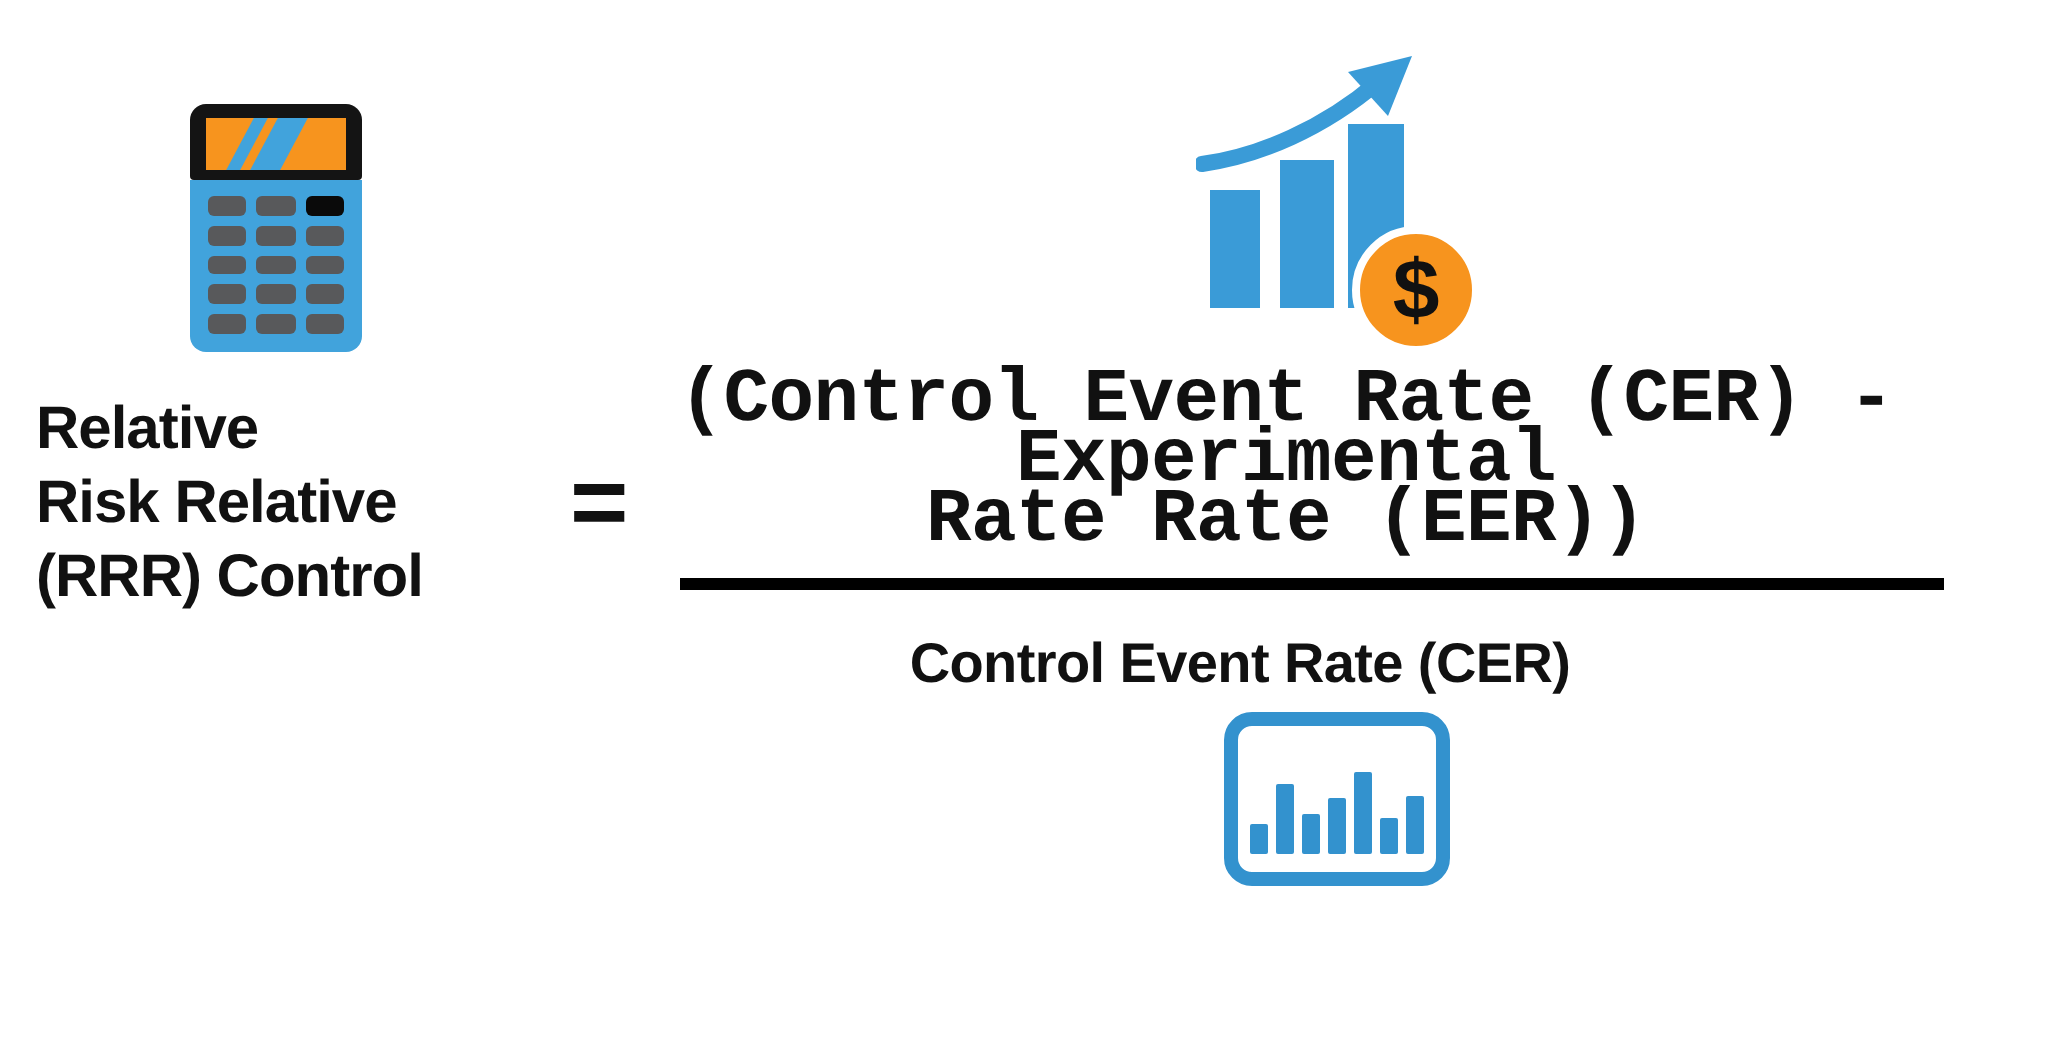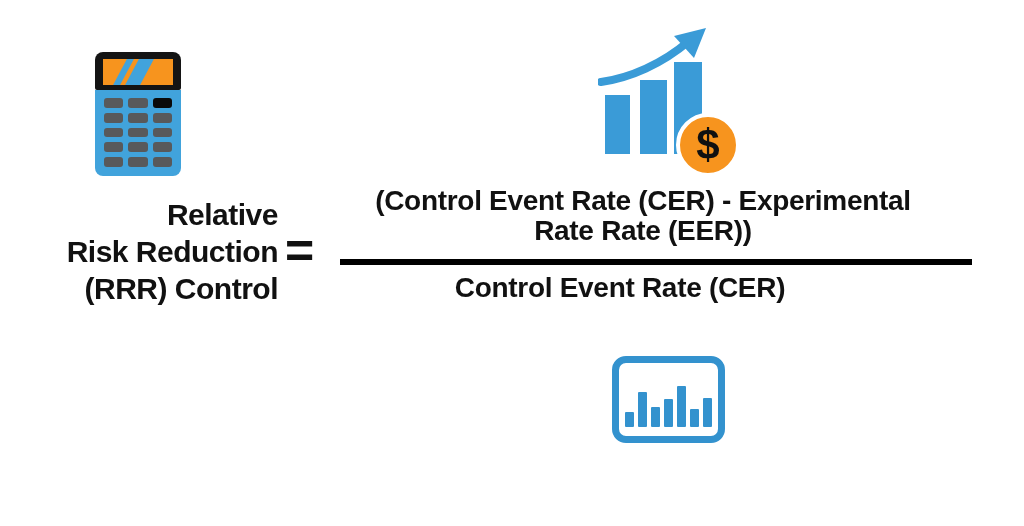--- a/index.html
+++ b/index.html
@@ -33,21 +33,21 @@
   .calc-body{
     height:86px;background:var(--calc-blue);border-radius:0 0 8px 8px;
     display:grid;grid-template-columns:repeat(3,1fr);grid-auto-rows:1fr;
     gap:5px;padding:8px 9px 9px;
   }
   .calc-btn{background:var(--btn-gray);border-radius:3px;}
   .calc-btn.dark{background:#0a0a0a;}
 
   
   .title{
-    position:absolute;left:18px;top:196px;width:260px;text-align:right;
+    position:absolute;left:18px;top:196px;width:260px;text-align:left;
     font-size:30px;font-weight:bold;line-height:37px;letter-spacing:-0.5px;
   }
 
   
   .equals{
     position:absolute;left:285px;top:226px;
     font-size:50px;font-weight:bold;line-height:1;
   }
 
   
@@ -62,23 +62,23 @@
     background:var(--accent-orange);border:4px solid #ffffff;border-radius:50%;
     display:flex;align-items:center;justify-content:center;
   }
   .coin span{font-size:42px;font-weight:bold;color:#111;line-height:1;}
 
   
   .fraction{
     position:absolute;left:340px;top:186px;width:632px;
     text-align:center;font-weight:bold;letter-spacing:-0.3px;
   }
-  .numerator{font-size:28px;line-height:30px;transform:translateX(-13px);}
+  .numerator{font-size:38px;line-height:30px;transform:translateX(-13px);font-family:Liberation Mono, monospace;}
   .frac-line{margin-top:13px;height:6px;background:#000;}
-  .denominator{margin-top:8px;font-size:28px;line-height:30px;transform:translateX(-36px);}
+  .denominator{margin-top:22px;font-size:28px;line-height:30px;transform:translateX(-36px);}
 
   
   .stats{
     position:absolute;left:612px;top:356px;width:113px;height:87px;
     border:7px solid var(--panel-blue);border-radius:14px;background:#fff;
     display:flex;align-items:flex-end;justify-content:center;gap:4px;
     padding:0 4px 9px;
   }
   .sbar{width:9px;background:var(--panel-blue);border-radius:1px;}
 </style>
@@ -108,21 +108,21 @@
         <div class="calc-btn"></div>
         <div class="calc-btn"></div>
         <div class="calc-btn"></div>
         <div class="calc-btn"></div>
         <div class="calc-btn"></div>
       </div>
   </div>
 
   <div class="title">
     <div>Relative</div>
-    <div>Risk Reduction</div>
+    <div>Risk Relative</div>
     <div>(RRR) Control</div>
   </div>
 
   <div class="equals">=</div>
 
   <div class="growth">
     <div class="gbar gb1"></div>
     <div class="gbar gb2"></div>
     <div class="gbar gb3"></div>
     <svg class="arrow-svg" viewBox="0 0 112 62">

